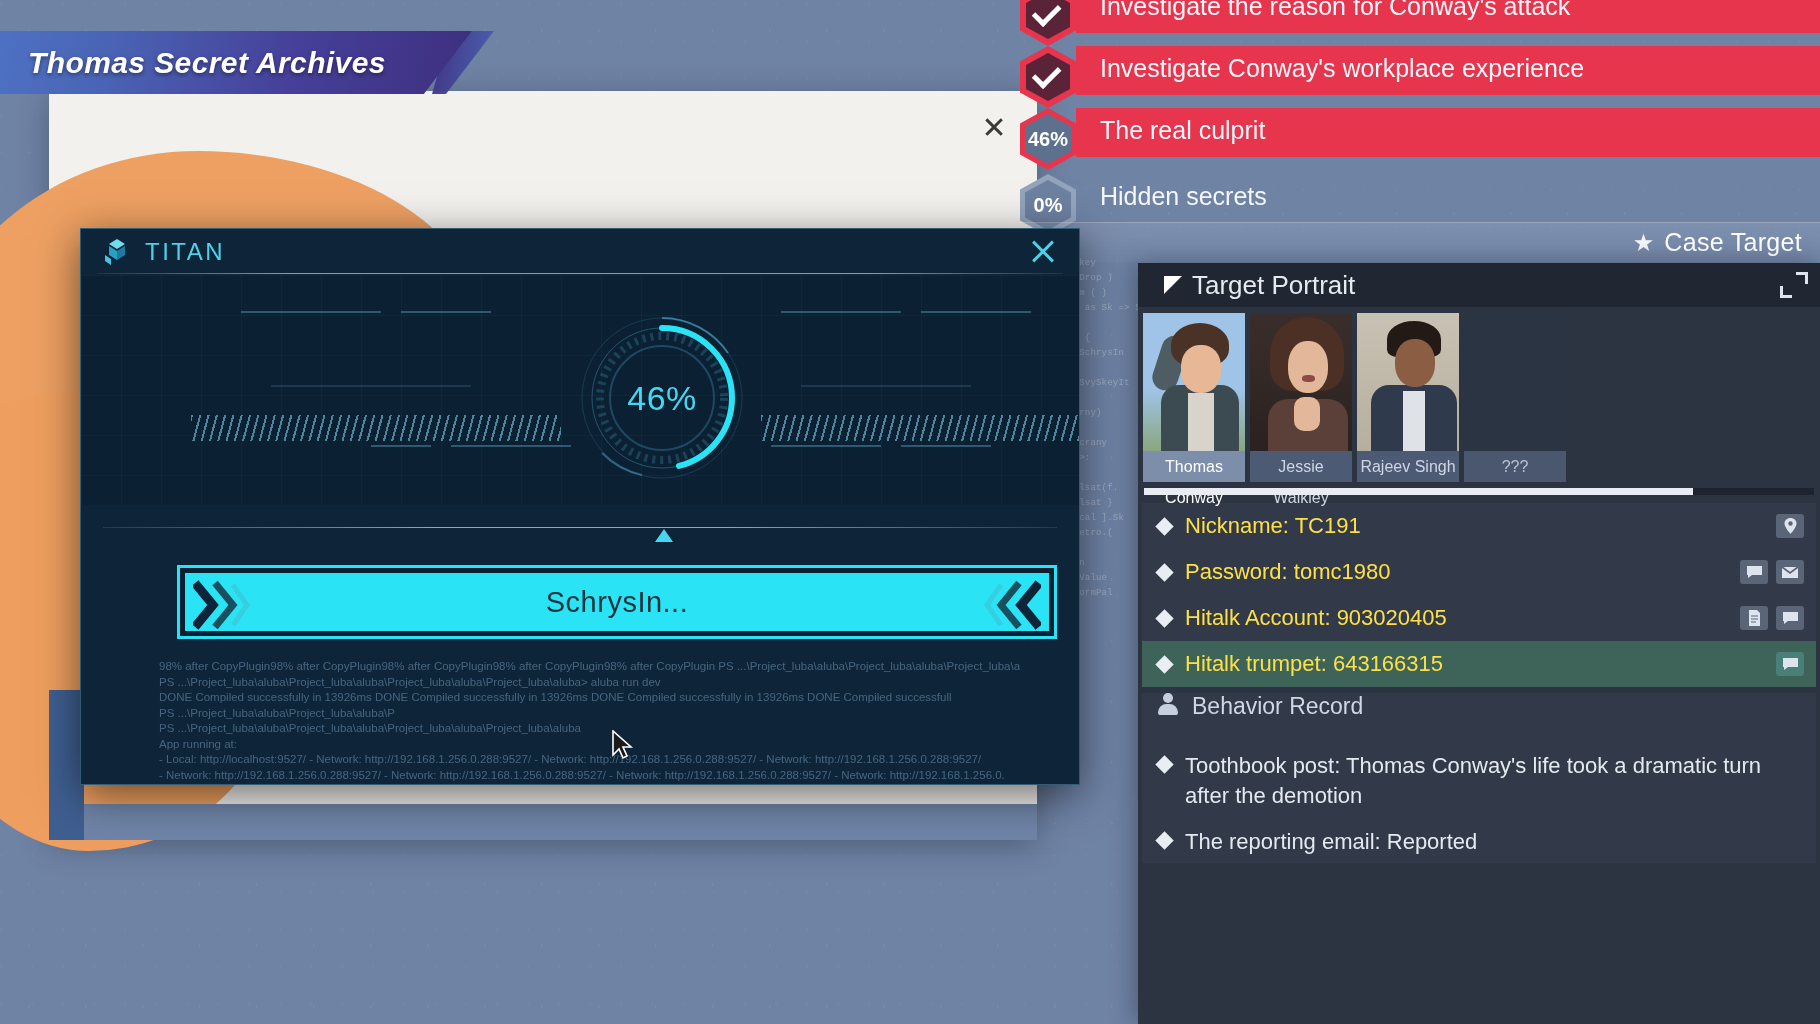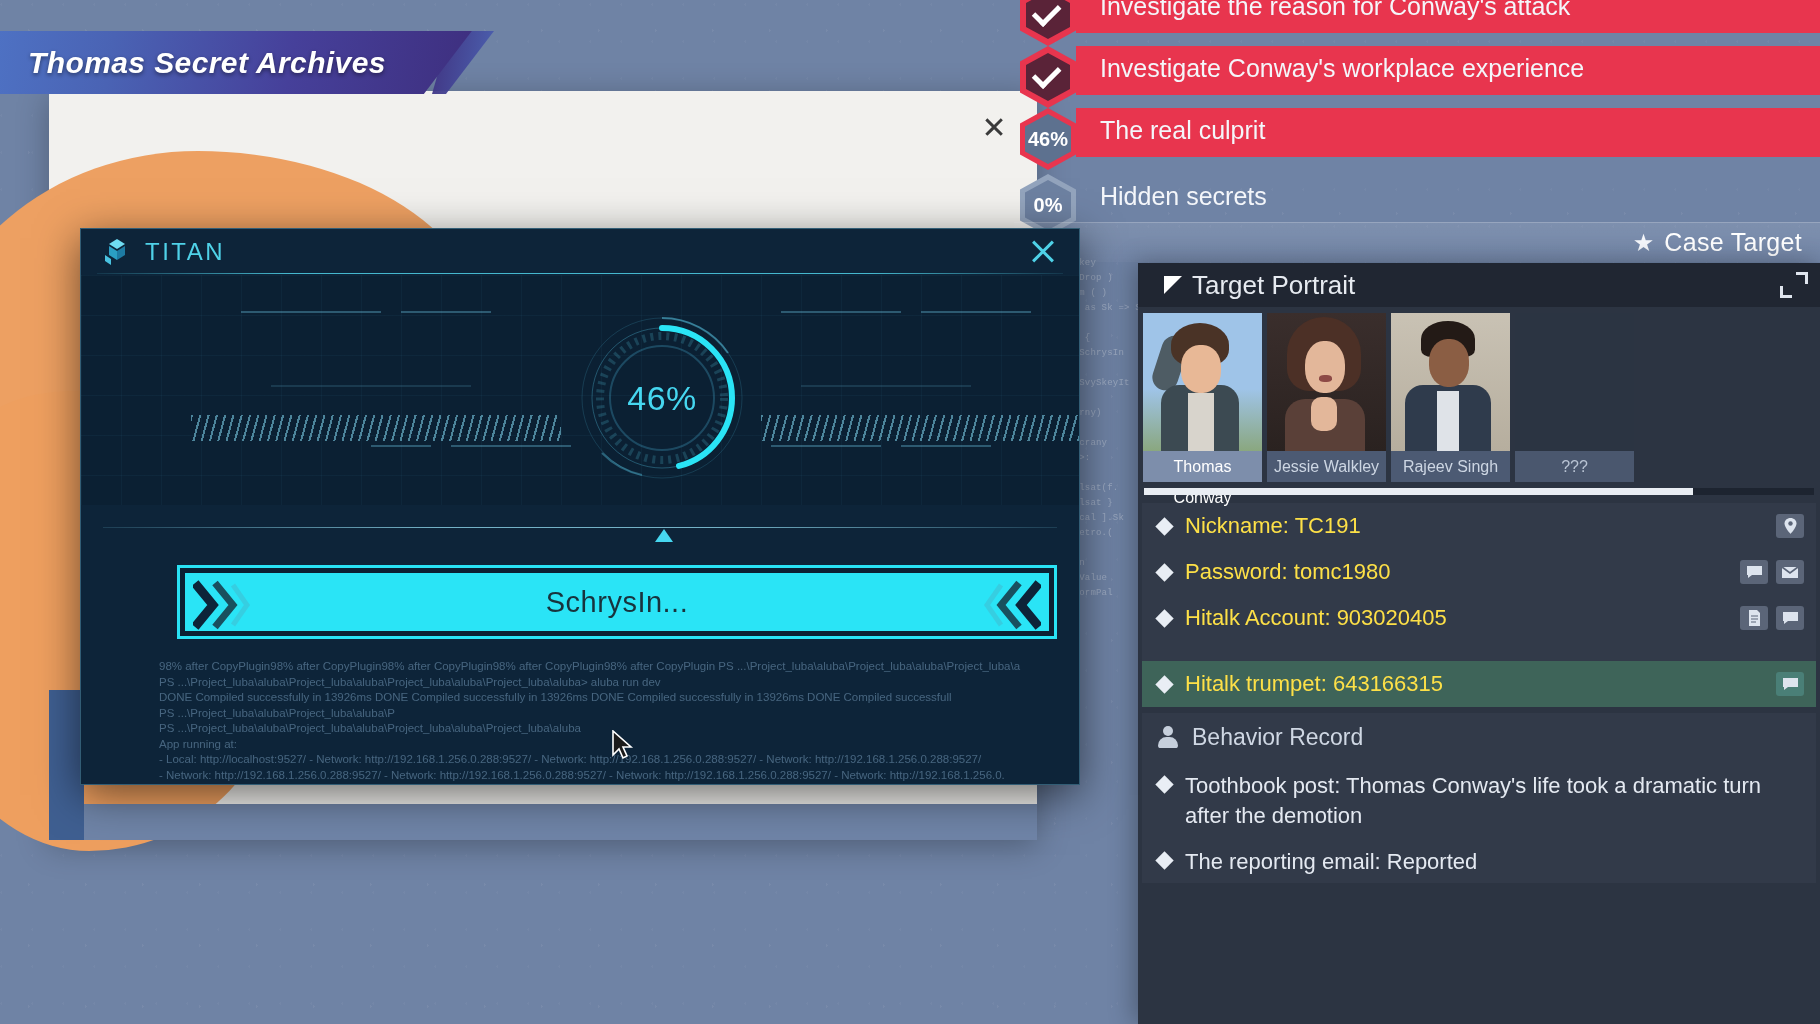--- a/index.html
+++ b/index.html
@@ -173,21 +173,21 @@
   .expand-icon {
     position: absolute; right: 12px; top: 9px; width: 28px; height: 26px; cursor: pointer;
   }
   .expand-icon span { position: absolute; width: 12px; height: 12px; }
   .expand-icon .a { top: 0; right: 0; border-top: 3px solid #dfe5ee; border-right: 3px solid #dfe5ee; }
   .expand-icon .b { bottom: 0; left: 0; border-bottom: 3px solid #dfe5ee; border-left: 3px solid #dfe5ee; }
 
   .portraits {
     display: flex; gap: 5px; padding: 6px 4px 0 5px; background: #2c3442;
   }
-  .pcard { width: 119px; }
+  .pcard { width: 102px; }
   .pimg { height: 138px; position: relative; overflow: hidden; background: #24303f; }
   .pname {
     height: 31px; line-height: 31px; text-align: center;
     font-size: 16px; color: #cdd6e3; background: #4c5a73;
   }
   .pcard.sel .pname { background: #7d8eab; color:#fff; }
   .pcard.unknown .pimg { background: #2b3442; }
   .pcard.unknown .pname { background:#4a576e; color:#b9c4d4; }
 
   
@@ -215,33 +215,33 @@
   .scrollbar {
     height: 7px; margin: 6px 6px 0 6px; background: #1d2430; position: relative;
   }
   .scrollbar .thumb { position: absolute; left: 0; top: 0; height: 7px; width: 82%; background: #e9edf3; }
 
   .info-list { margin: 8px 4px 0 4px; background: #323a49; }
   .info-row {
     display: flex; align-items: center; gap: 14px;
     height: 46px; padding: 0 12px 0 16px; position: relative;
   }
-  .info-row.hl { background: #3e6459; margin-top: 20px; }
+  .info-row.hl { background: #3e6459; }
   .dia { width: 13px; height: 13px; background: #e9eef5; transform: rotate(45deg); flex: 0 0 13px; }
   .info-txt { color: #fde047; font-size: 22px; flex: 1; white-space: nowrap; }
   .row-icons { display: flex; gap: 8px; }
   .ricon {
     width: 28px; height: 24px; background: #5b6578; border-radius: 3px;
     display:flex; align-items:center; justify-content:center; cursor:pointer;
   }
   .ricon.teal { background: #4a7f77; }
   .ricon svg { display:block; }
 
   .section-head {
-    display: flex; align-items: center; gap: 14px;
+    display: flex; gap: 14px;
     height: 48px; padding: 0 16px; background: #323a49; margin: 6px 4px 0 4px;
   }
   .person-icon { width: 20px; height: 22px; position: relative; }
   .person-icon .h { position:absolute; left:5px; top:0; width:10px; height:10px; background:#c6cfdc; border-radius:50%; }
   .person-icon .b { position:absolute; left:0; bottom:0; width:20px; height:11px; background:#c6cfdc; border-radius:10px 10px 3px 3px; }
   .section-title { color: #cfd7e3; font-size: 23px; }
 
   .behavior-row {
     display: flex; gap: 14px; padding: 10px 14px 6px 16px; background: #323a49;
     margin: 0 4px; align-items: flex-start;

